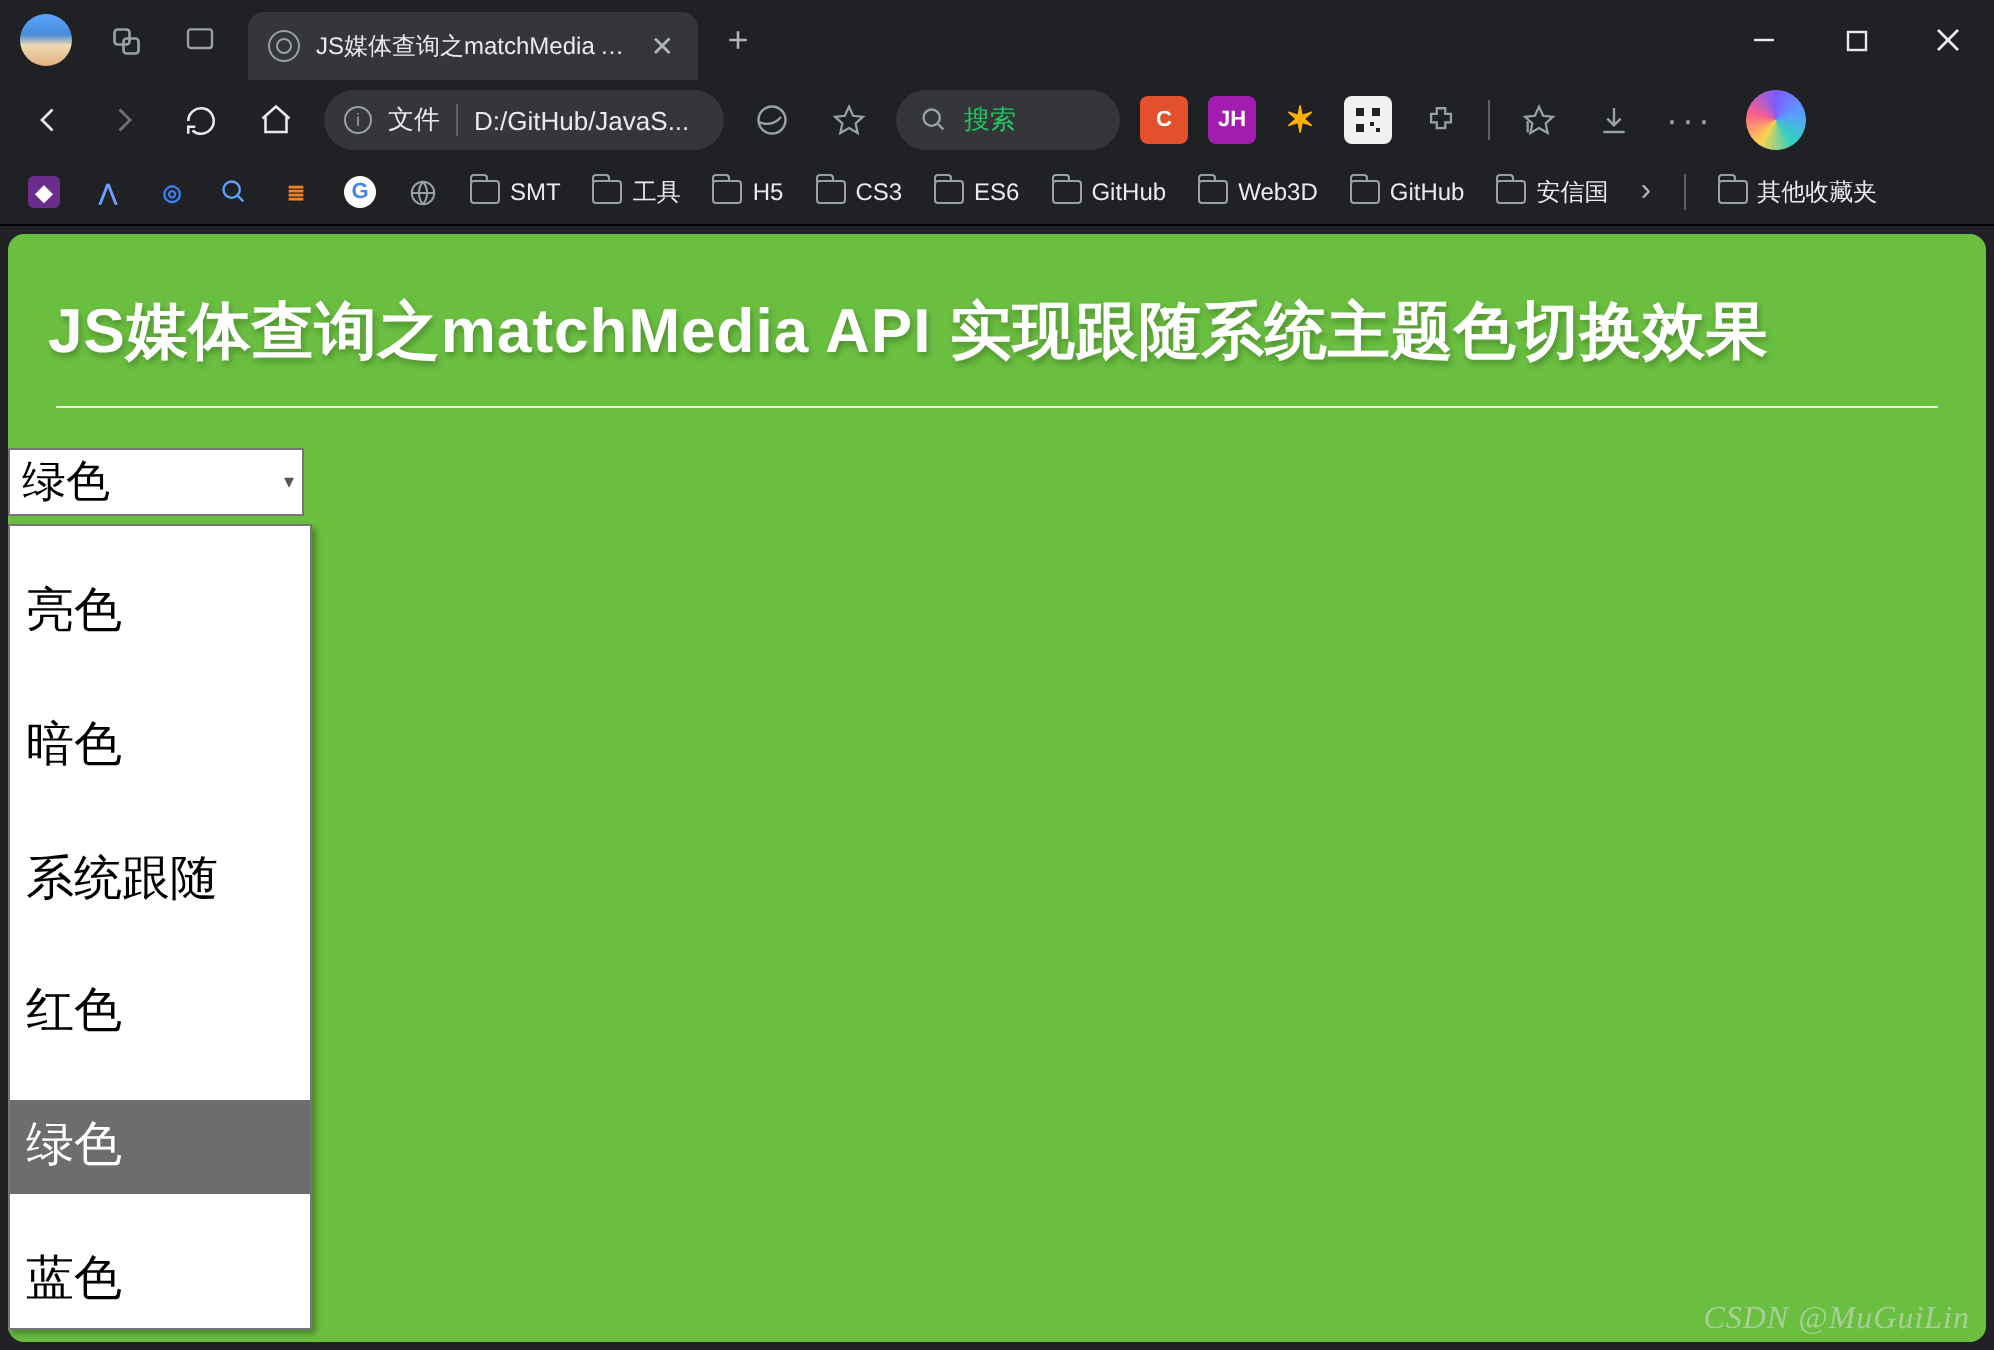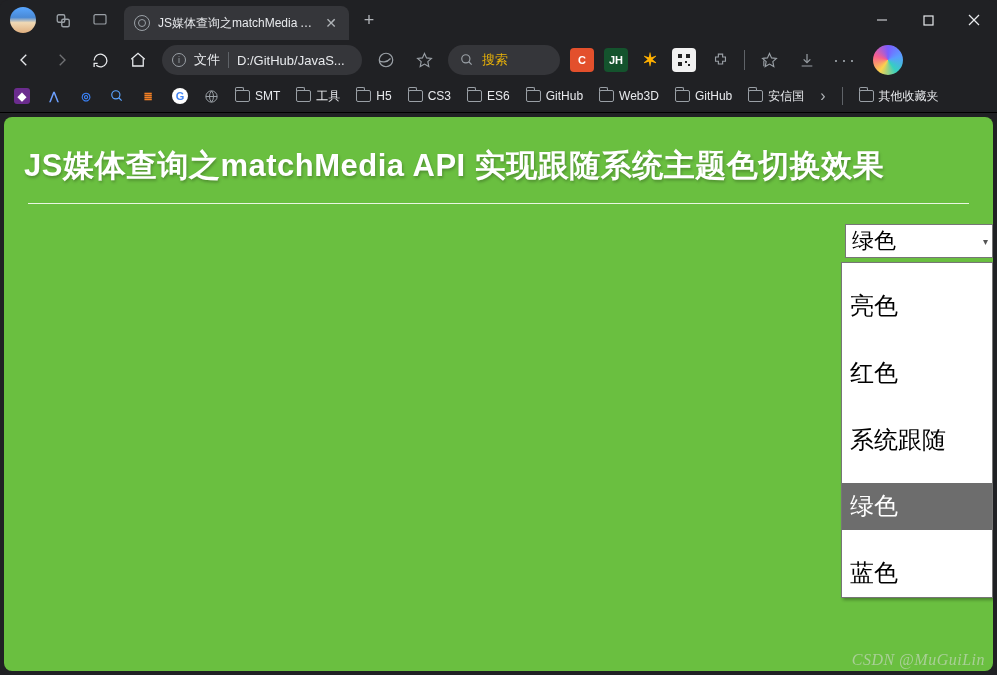--- a/index.html
+++ b/index.html
@@ -117,35 +117,35 @@
   .url-divider { width:1px;height:16px;background:#5f6368; }
   .url-text { white-space: nowrap; overflow: hidden; text-overflow: ellipsis; max-width:110px; }
   .search-bar {
     display: flex;
     align-items: center;
     background: #35363a;
     height: 30px;
     border-radius: 16px;
     padding: 0 12px;
     gap: 8px;
-    color: #eab308;
+    color: #22c55e;
     font-size: 13px;
     margin: 0 4px;
     width: 112px;
   }
   .ext-icon {
     width: 24px; height: 24px;
     display: flex; align-items: center; justify-content: center;
     border-radius: 4px;
     font-size: 11px;
     font-weight: bold;
     margin: 0 4px;
   }
   .ext-c { background:#e3502c;color:#fff; }
-  .ext-jh { background:#14532d;color:#fff; }
+  .ext-jh { background:#a21caf;color:#fff; }
   .ext-star { color:#ffb000;font-size:18px; }
   .ext-qr { background:#f1f1f1;color:#222;border-radius:4px; }
   .copilot {
     width: 30px;height:30px;border-radius:50%;
     background: conic-gradient(#7b5cff,#5a9dff,#35d0c0,#fcd34d,#f75e8e,#7b5cff);
     margin-left:8px;margin-right:6px;
   }
   
   .bookmarks {
     height: 33px;
@@ -192,21 +192,21 @@
     letter-spacing: 0.5px;
   }
   .page hr {
     border: none;
     border-top: 1px solid rgba(255,255,255,.85);
     margin: 0 24px 20px;
   }
   .select-wrap {
     display: flex;
     flex-direction: column;
-    align-items: flex-end;
+    align-items: flex-start;
   }
   .select-box {
     width: 148px;
     height: 34px;
     background: #fff;
     border: 1px solid #767676;
     color: #000;
     font-size: 22px;
     display: flex;
     align-items: center;
@@ -458,22 +458,23 @@
   <div class="page">
     <h1>JS媒体查询之matchMedia API 实现跟随系统主题色切换效果</h1>
     <hr>
     <div class="select-wrap">
       <div class="select-box">
         <span>绿色</span>
         <span class="caret">▾</span>
       </div>
       <div class="dropdown">
         <div class="opt"><span>亮色</span></div>
+        <div class="opt"><span>暗色</span></div>
+        <div class="opt"><span>系统跟随</span></div>
         <div class="opt"><span>红色</span></div>
-        <div class="opt"><span>系统跟随</span></div>
         <div class="opt selected"><span>绿色</span></div>
         <div class="opt"><span>蓝色</span></div>
       </div>
     </div>
   </div>
 
   <div class="watermark">CSDN @MuGuiLin</div>
 </div>
 
 </body></html>

